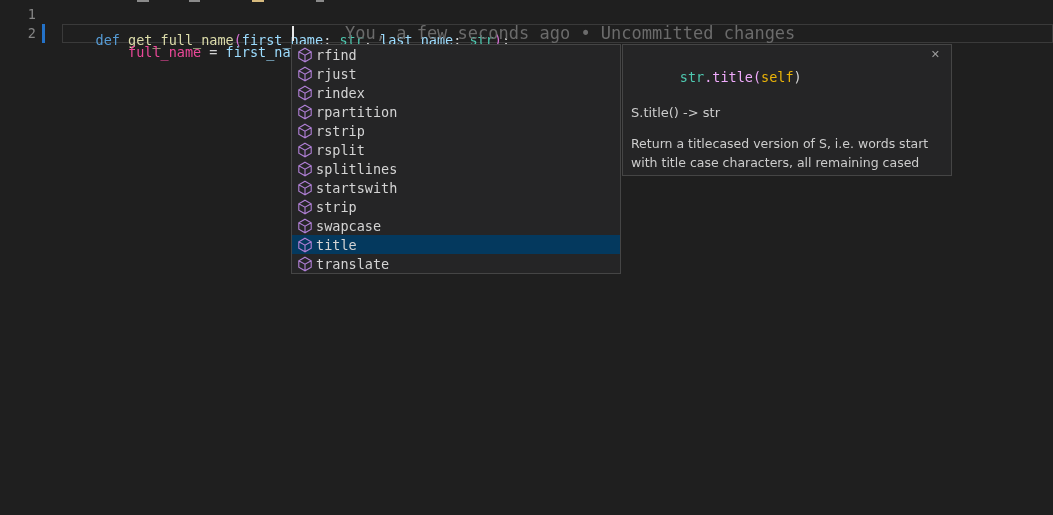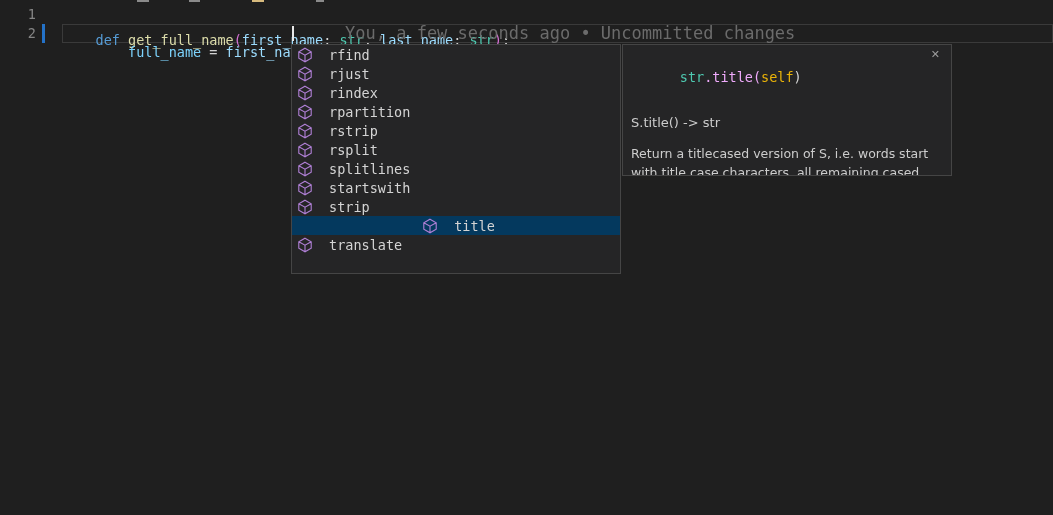--- a/index.html
+++ b/index.html
@@ -21,33 +21,33 @@
   .cursor{position:absolute;left:292px;top:26px;width:2px;height:15px;background:var(--cursor);}
   .annotation{position:absolute;left:345px;top:24px;font-size:17px;line-height:19px;
               color:var(--annotation);white-space:pre;}
   .err{text-decoration:underline wavy var(--error);text-decoration-thickness:1px;text-underline-offset:3px;}
 
   
   .suggest{position:absolute;left:291px;top:44px;width:330px;height:230px;box-sizing:border-box;
            background:var(--widget_bg);border:1px solid var(--widget_border);}
   .s-item{display:flex;align-items:center;height:19px;padding-left:5px;
           font-size:13.5px;color:var(--foreground);cursor:pointer;}
-  .s-item.selected{background:var(--selection);justify-content:center;}
+  .s-item.selected{background:var(--selection);}
   .s-item svg{flex:0 0 16px;width:16px;height:16px;margin-right:3px;color:var(--method_icon);}
-  .s-item span{white-space:pre;margin-left:13px;}
+  .s-item span{white-space:pre;}
 
   
   .docs{position:absolute;left:622px;top:44px;width:330px;height:132px;box-sizing:border-box;
         background:var(--widget_bg);border:1px solid var(--widget_border);
         padding:5px 6px 5px 8px;font-size:13.5px;overflow:hidden;}
   .docs .sig{line-height:18px;white-space:pre;color:var(--foreground);}
   .docs .close{position:absolute;top:3px;right:11px;color:#9d9d9d;font-size:11px;
                font-family:"DejaVu Sans",sans-serif;cursor:pointer;line-height:14px;}
   .docs .summary{font-family:"DejaVu Sans",sans-serif;font-size:13px;color:var(--doc_text);
-                 margin-top:11px;}
+                 margin-top:1px;}
   .docs .desc{font-family:"DejaVu Sans",sans-serif;font-size:12.5px;line-height:19px;
               color:var(--doc_text);margin-top:14px;}
 </style>
 </head>
 <body>
 
 <div class="screen">
 
   <span class="frag" style="left:137px;width:12px;background:#8a8a8a;"></span>
   <span class="frag" style="left:189px;width:11px;background:#8a8a8a;"></span>
@@ -58,21 +58,21 @@
   <div class="lnum" style="top:24px;">2</div>
   <div class="mbar"></div>
 
   <div class="linebox"></div>
 
   <div class="cline" style="top:12px;">
     <span style="color: rgb(86, 156, 214);">def </span><span style="color: rgb(220, 220, 170);">get_full_name</span><span style="color: rgb(214, 112, 214);">(</span><span style="color: rgb(156, 220, 254);">first_name</span><span style="color: rgb(212, 212, 212);">: </span><span style="color: rgb(78, 201, 176);">str</span><span style="color: rgb(212, 212, 212);">, </span><span style="color: rgb(156, 220, 254);">last_name</span><span style="color: rgb(212, 212, 212);">: </span><span style="color: rgb(78, 201, 176);">str</span><span style="color: rgb(214, 112, 214);">)</span><span style="color: rgb(212, 212, 212);">:</span>
   </div>
 
   <div class="cline" style="top:24px;">
-    <span style="color: #7dd3fc;">    full_name</span><span style="color: rgb(212, 212, 212);"> = </span><span style="color: rgb(156, 220, 254);">first_name</span><span class="err" style="color: rgb(212, 212, 212);">.</span>
+    <span style="color: #ec4899;">    full_name</span><span style="color: rgb(212, 212, 212);"> = </span><span style="color: rgb(156, 220, 254);">first_name</span><span class="err" style="color: rgb(212, 212, 212);">.</span>
   </div>
 
   <div class="cursor"></div>
   <div class="annotation">You, a few seconds ago • Uncommitted changes</div>
 
   <div class="suggest">
     <div class="s-item">
       <svg viewBox="0 0 16 16">
           <path d="M8 1.2 L14.2 4.8 V11.2 L8 14.8 L1.8 11.2 V4.8 Z M1.8 4.8 L8 8.2 L14.2 4.8 M8 8.2 V14.8" fill="none" stroke="currentColor" stroke-width="1.1"></path>
         </svg>
@@ -119,20 +119,26 @@
           <path d="M8 1.2 L14.2 4.8 V11.2 L8 14.8 L1.8 11.2 V4.8 Z M1.8 4.8 L8 8.2 L14.2 4.8 M8 8.2 V14.8" fill="none" stroke="currentColor" stroke-width="1.1"></path>
         </svg>
       <span>startswith</span>
     </div>
     <div class="s-item">
       <svg viewBox="0 0 16 16">
           <path d="M8 1.2 L14.2 4.8 V11.2 L8 14.8 L1.8 11.2 V4.8 Z M1.8 4.8 L8 8.2 L14.2 4.8 M8 8.2 V14.8" fill="none" stroke="currentColor" stroke-width="1.1"></path>
         </svg>
       <span>strip</span>
     </div>
+    <div class="s-item">
+      <svg viewBox="0 0 16 16">
+          <path d="M8 1.2 L14.2 4.8 V11.2 L8 14.8 L1.8 11.2 V4.8 Z M1.8 4.8 L8 8.2 L14.2 4.8 M8 8.2 V14.8" fill="none" stroke="currentColor" stroke-width="1.1"></path>
+        </svg>
+      <span>swapcase</span>
+    </div>
     <div class="s-item selected">
       <svg viewBox="0 0 16 16">
           <path d="M8 1.2 L14.2 4.8 V11.2 L8 14.8 L1.8 11.2 V4.8 Z M1.8 4.8 L8 8.2 L14.2 4.8 M8 8.2 V14.8" fill="none" stroke="currentColor" stroke-width="1.1"></path>
         </svg>
       <span>title</span>
     </div>
     <div class="s-item">
       <svg viewBox="0 0 16 16">
           <path d="M8 1.2 L14.2 4.8 V11.2 L8 14.8 L1.8 11.2 V4.8 Z M1.8 4.8 L8 8.2 L14.2 4.8 M8 8.2 V14.8" fill="none" stroke="currentColor" stroke-width="1.1"></path>
         </svg>

